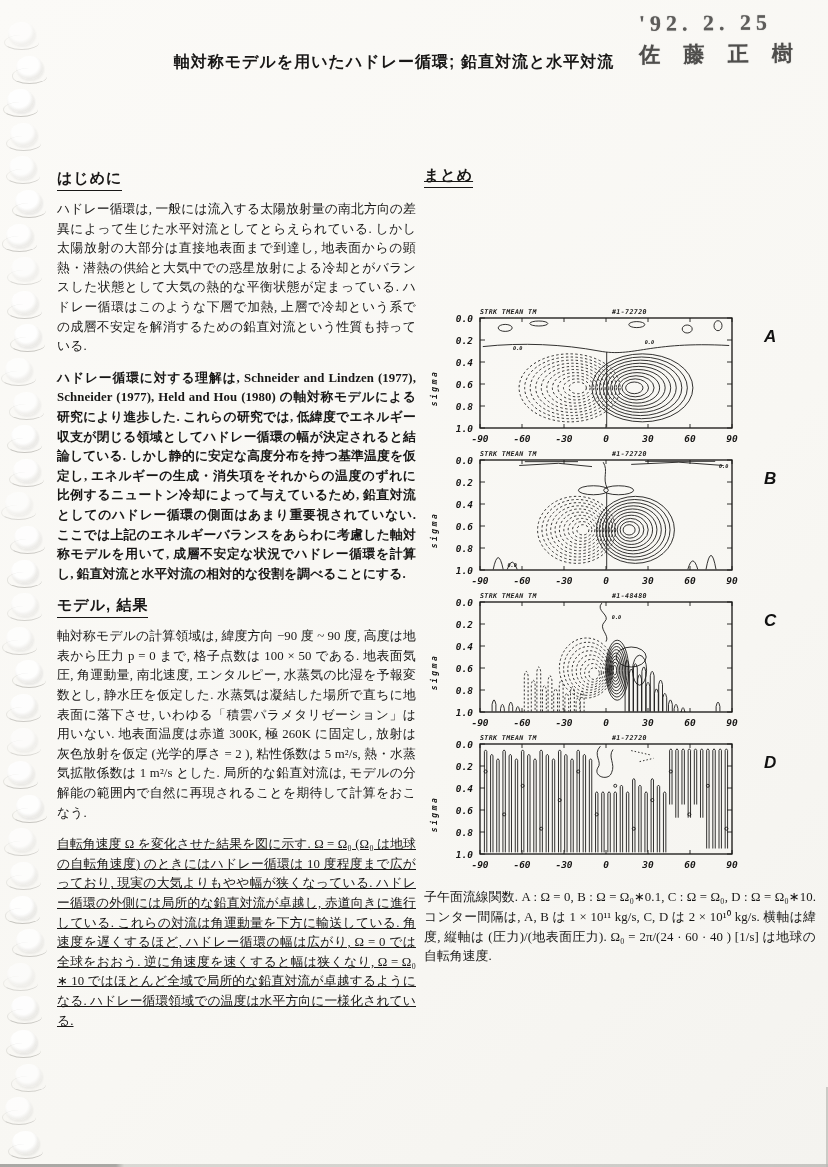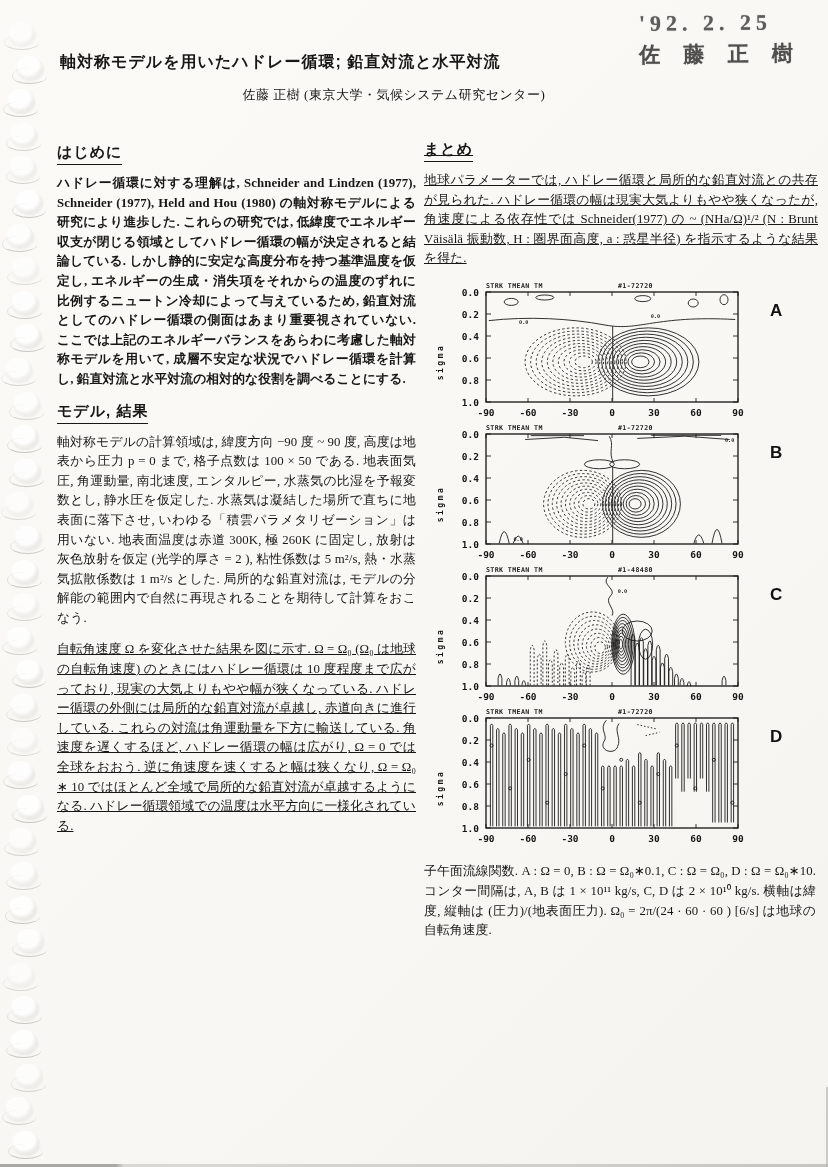--- a/index.html
+++ b/index.html
@@ -20,42 +20,42 @@
     border-radius:50%;border-bottom:1.5px solid rgba(125,123,116,0.45);
     border-left:1px solid rgba(125,123,116,0.18);
   }
   .stamp{
     position:absolute;right:26px;top:10px;text-align:left;color:#5d5c5a;
     font-family:"Liberation Serif",serif;transform:rotate(-0.6deg);
   }
   .stamp .date{font-size:22px;letter-spacing:5px;font-weight:bold;text-shadow:0 0 1px rgba(90,90,90,.6);}
   .stamp .name{font-size:21px;letter-spacing:9px;margin-top:4px;font-weight:bold;color:#4f4e4c;text-shadow:0 0 1px rgba(80,80,80,.55);}
   .title{
-    position:absolute;left:60px;right:100px;top:52px;text-align:left;
+    position:absolute;left:60px;right:100px;top:52px;text-align:center;
     font-family:"Liberation Sans",sans-serif;font-weight:bold;font-size:16px;letter-spacing:1px;
   }
   .author{
     position:absolute;left:60px;right:100px;top:86px;text-align:center;
     font-size:13px;letter-spacing:.5px;
   }
-  .col{position:absolute;}
+  .col{position:absolute;margin-top:26px;}
   .col-left{left:57px;top:143px;width:359px;}
   .col-right{left:424px;top:140px;width:394px;}
   h2.sect{
     font-family:"Liberation Sans",sans-serif;font-size:15px;font-weight:bold;margin:0 0 9px 0;
     display:table;border-bottom:1.6px solid #181716;padding-bottom:2px;letter-spacing:1px;
   }
   p.body{
     margin:0 0 12px 0;font-size:12.8px;line-height:19.6px;text-align:justify;
     text-justify:inter-ideograph;letter-spacing:.1px;
   }
   .gap-l{margin-bottom:26px;font-weight:bold;}
   .modelgap{margin-top:20px;text-decoration:underline;}
   .summary-wrap{position:absolute;left:0;top:0;width:394px;text-decoration:underline;}
-  .figs{position:absolute;left:6px;top:140px;width:394px;}
+  .figs{position:absolute;left:0;top:140px;width:394px;font-style:italic;}
   .panel{width:392px;height:142px;position:relative;}
   .caption{
     position:absolute;left:0;top:722px;width:392px;
     font-size:12.8px;line-height:19.8px;text-align:justify;letter-spacing:.1px;
   }
   svg text.hdr{font-family:"DejaVu Sans Mono",monospace;font-size:6.6px;font-weight:bold;fill:#1b1a19;letter-spacing:.4px;}
   svg text.tick{font-family:"DejaVu Sans Mono",monospace;font-size:9.5px;font-weight:bold;fill:#161514;}
   svg text.sig{font-family:"DejaVu Sans Mono",monospace;font-size:8px;font-weight:bold;fill:#161514;letter-spacing:2.5px;}
   svg text.pl{font-family:"Liberation Sans",sans-serif;font-size:17px;font-weight:bold;fill:#111;}
   svg text.clbl{font-family:"DejaVu Sans Mono",monospace;font-size:5.2px;font-weight:bold;fill:#161514;}
@@ -106,34 +106,33 @@
       <div class="hole" style="left: 5.48712px; top: 1097.2px; opacity: 0.73;"></div>
       <div class="hole" style="left: 11.6987px; top: 1130.8px; opacity: 0.9;"></div>
     </div>
 
   <div class="stamp">
     <div class="date">'92. 2. 25</div>
     <div class="name">佐 藤 正 樹</div>
   </div>
 
   <div class="title">軸対称モデルを用いたハドレー循環; 鉛直対流と水平対流</div>
-  <div class="author">佐藤 正樹 (東京大学・気候システム研究センター)</div>
 
   <div class="col col-left">
     <h2 class="sect">はじめに</h2>
+    <p class="body">ハドレー循環は, 一般には流入する太陽放射量の南北方向の差異によって生じた水平対流としてとらえられている. しかし太陽放射の大部分は直接地表面まで到達し, 地表面からの顕熱・潜熱の供給と大気中での惑星放射による冷却とがバランスした状態として大気の熱的な平衡状態が定まっている. ハドレー循環はこのような下層で加熱, 上層で冷却という系での成層不安定を解消するための鉛直対流という性質も持っている.</p>
     <p class="body gap-l">ハドレー循環に対する理解は, Schneider and Lindzen (1977), Schneider (1977), Held and Hou (1980) の軸対称モデルによる研究により進歩した. これらの研究では, 低緯度でエネルギー収支が閉じる領域としてハドレー循環の幅が決定されると結論している. しかし静的に安定な高度分布を持つ基準温度を仮定し, エネルギーの生成・消失項をそれからの温度のずれに比例するニュートン冷却によって与えているため, 鉛直対流としてのハドレー循環の側面はあまり重要視されていない. ここでは上記のエネルギーバランスをあらわに考慮した軸対称モデルを用いて, 成層不安定な状況でハドレー循環を計算し, 鉛直対流と水平対流の相対的な役割を調べることにする.</p>
     <h2 class="sect">モデル, 結果</h2>
     <p class="body modelgap-none">軸対称モデルの計算領域は, 緯度方向 −90 度 ~ 90 度, 高度は地表から圧力 p = 0 まで, 格子点数は 100 × 50 である. 地表面気圧, 角運動量, 南北速度, エンタルピー, 水蒸気の比湿を予報変数とし, 静水圧を仮定した. 水蒸気は凝結した場所で直ちに地表面に落下させ, いわゆる「積雲パラメタリゼーション」は用いない. 地表面温度は赤道 300K, 極 260K に固定し, 放射は灰色放射を仮定 (光学的厚さ = 2 ), 粘性係数は 5 m²/s, 熱・水蒸気拡散係数は 1 m²/s とした. 局所的な鉛直対流は, モデルの分解能の範囲内で自然に再現されることを期待して計算をおこなう.</p>
     <p class="body modelgap">自転角速度 Ω を変化させた結果を図に示す. Ω = Ω₀ (Ω₀ は地球の自転角速度) のときにはハドレー循環は 10 度程度まで広がっており, 現実の大気よりもやや幅が狭くなっている. ハドレー循環の外側には局所的な鉛直対流が卓越し, 赤道向きに進行している. これらの対流は角運動量を下方に輸送している. 角速度を遅くするほど, ハドレー循環の幅は広がり, Ω = 0 では全球をおおう. 逆に角速度を速くすると幅は狭くなり, Ω = Ω₀ ∗ 10 ではほとんど全域で局所的な鉛直対流が卓越するようになる. ハドレー循環領域での温度は水平方向に一様化されている.</p>
   </div>
 
   <div class="col col-right">
     <div class="summary-wrap">
       <h2 class="sect">まとめ</h2>
-      <p class="body">地球パラメーターでは, ハドレー循環と局所的な鉛直対流との共存が見られた. ハドレー循環の幅は現実大気よりもやや狭くなったが, 角速度による依存性では Schneider(1977) の ~ (NHa/Ω)¹/² (N : Brunt Väisälä 振動数, H : 圏界面高度, a : 惑星半径) を指示するような結果を得た.</p>
     </div>
     <div class="figs" id="figs">
         <div class="panel"><svg width="392" height="142" viewBox="0 0 392 142">
             <text x="56" y="8" class="hdr" text-anchor="start">STRK TMEAN TM</text>
             <text x="188" y="8" class="hdr" text-anchor="start">#1-72720</text>
             <rect x="56" y="12" width="252" height="110" class="frame"></rect>
             <line class="ink" x1="56" y1="12" x2="56" y2="16"></line>
             <line class="ink" x1="56" y1="118" x2="56" y2="122"></line>
             <text x="56" y="136" class="tick" text-anchor="middle">-90</text>
             <line class="ink" x1="98" y1="12" x2="98" y2="16"></line>
@@ -482,18 +481,18 @@
               <circle class="ink" cx="283.864" cy="53.8" r="1.5"></circle>
               <path class="ink" d="M 288.838 116.5 L 288.838 18.3 Q 290.038 15.3 291.238 18.3 L 291.238 116.5"></path>
               <path class="ink" d="M 295.012 116.5 L 295.012 18.3 Q 296.212 15.3 297.412 18.3 L 297.412 116.5"></path>
               <path class="ink" d="M 301.18600000000004 116.5 L 301.18600000000004 18.3 Q 302.386 15.3 303.586 18.3 L 303.586 116.5"></path>
               <circle class="ink" cx="302.386" cy="96.7" r="1.5"></circle>
               <path class="ink" d="M 176.4 14.2 C 168 23, 179.2 29.6, 173.6 36.2 C 169.4 45, 184.8 49.400000000000006, 187.6 40.6 C 191.8 31.8, 183.4 25.2, 189 17.5"></path>
               <path class="ink" stroke-dasharray="1.5 2" d="M 207.2 18.6 L 226.8 23 M 215.6 29.6 L 229.6 26.3"></path>
             </g>
           </svg></div>
       </div>
-    <div class="caption">子午面流線関数. A : Ω = 0, B : Ω = Ω₀∗0.1, C : Ω = Ω₀, D : Ω = Ω₀∗10. コンター間隔は, A, B は 1 × 10¹¹ kg/s, C, D は 2 × 10¹⁰ kg/s. 横軸は緯度, 縦軸は (圧力)/(地表面圧力). Ω₀ = 2π/(24 · 60 · 60 ) [6/s] は地球の自転角速度.</div>
+    <div class="caption">子午面流線関数. A : Ω = 0, B : Ω = Ω₀∗0.1, C : Ω = Ω₀, D : Ω = Ω₀∗10. コンター間隔は, A, B は 1 × 10¹¹ kg/s, C, D は 2 × 10¹⁰ kg/s. 横軸は緯度, 縦軸は (圧力)/(地表面圧力). Ω₀ = 2π/(24 · 60 · 40 ) [1/s] は地球の自転角速度.</div>
   </div>
 
   <div class="bottom-edge"></div>
   <div class="right-edge"></div>
 </div>
 
 </body></html>

